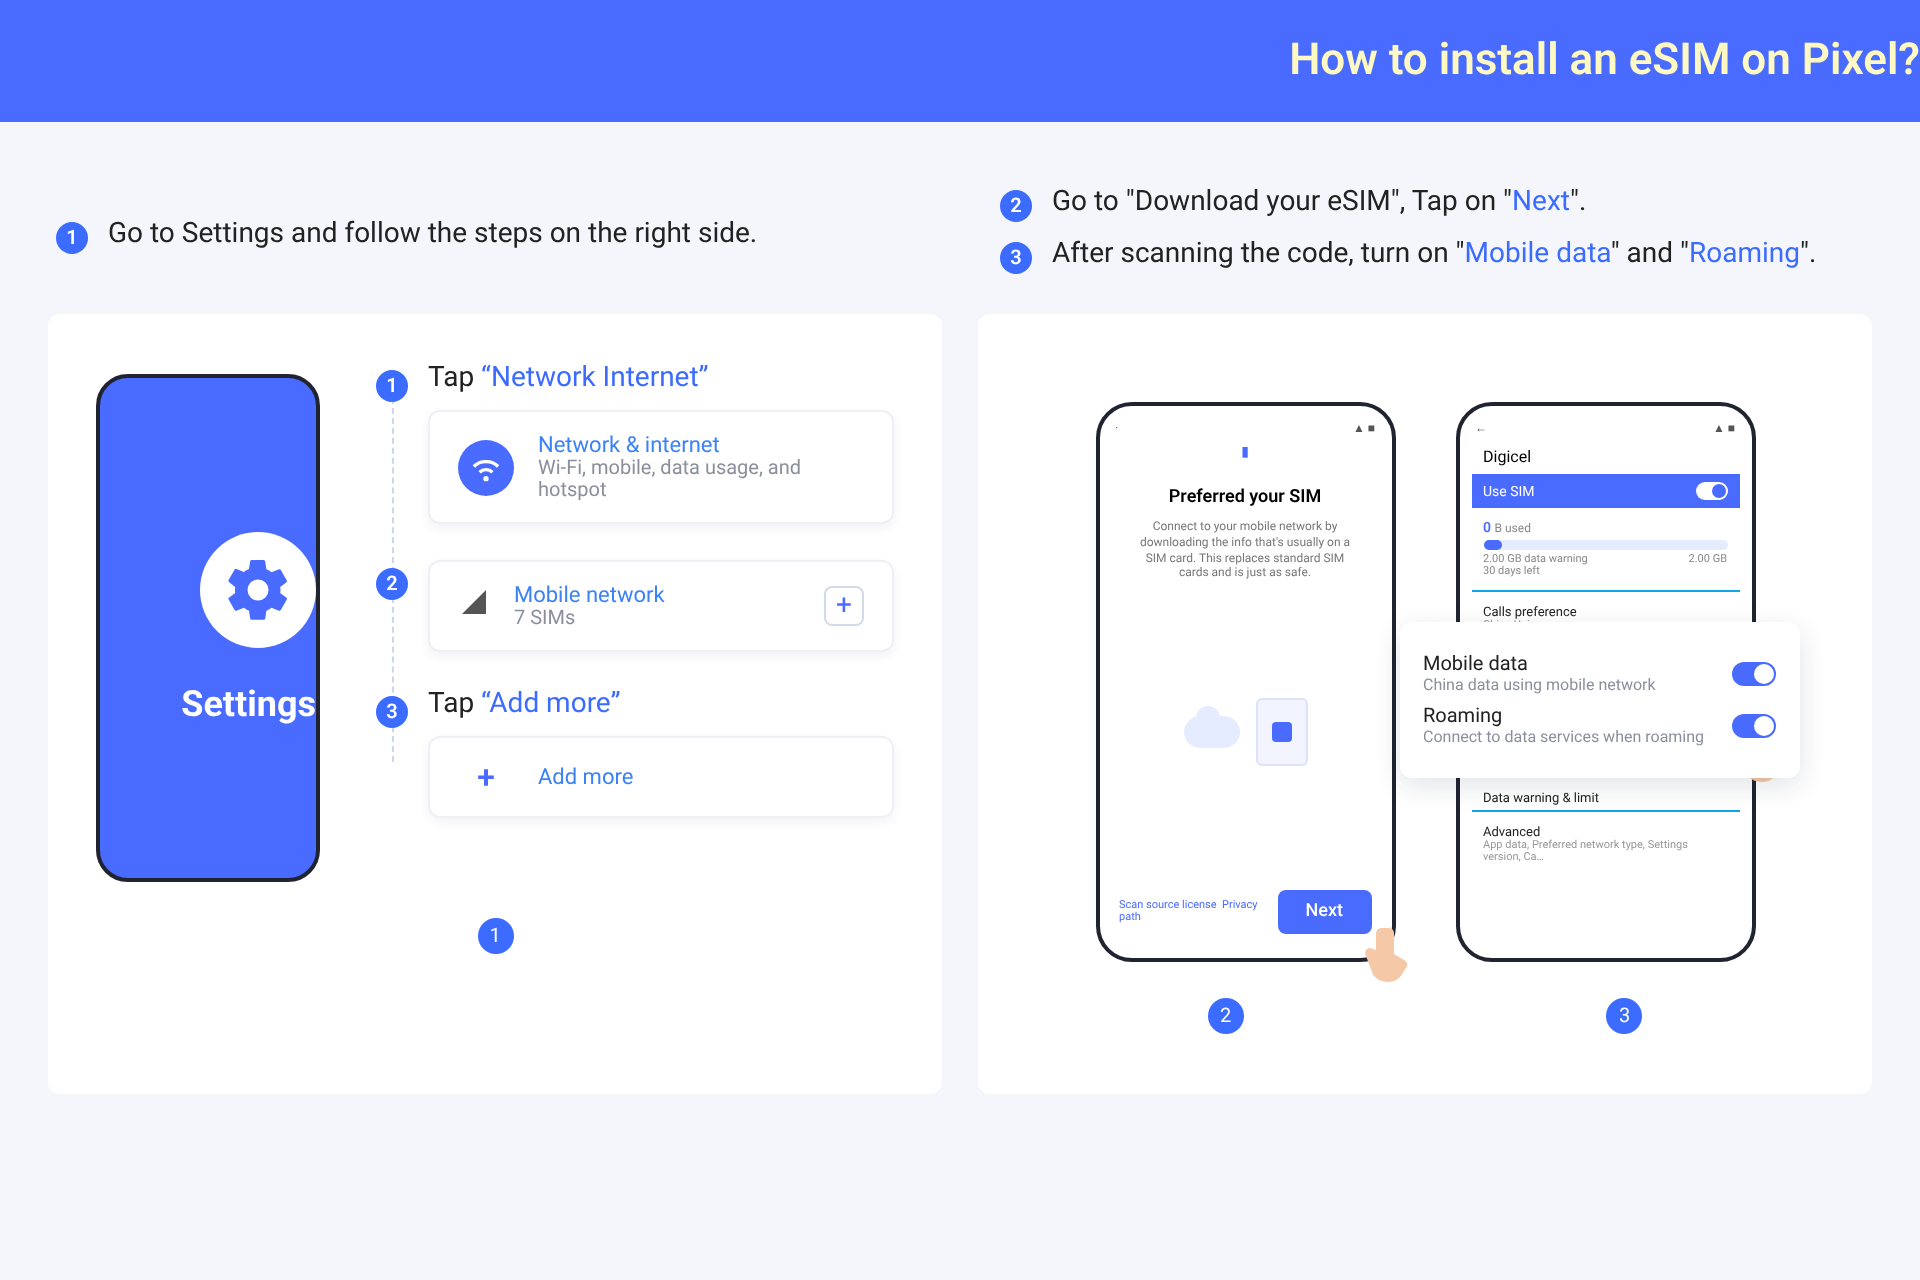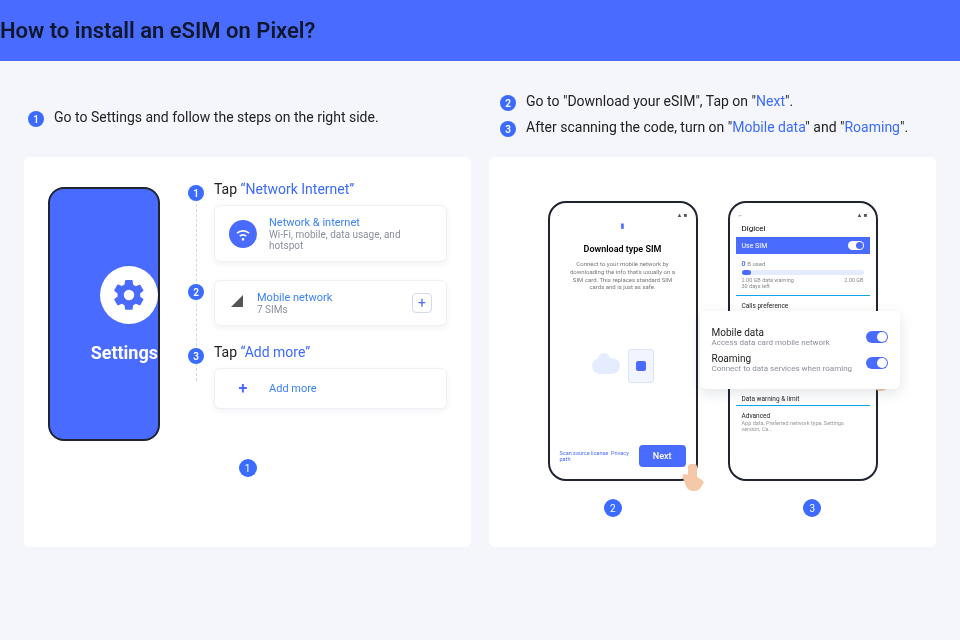--- a/index.html
+++ b/index.html
@@ -5,22 +5,22 @@
   * { box-sizing: border-box; margin: 0; padding: 0; }
   body {
     width: 960px;
     height: 640px;
     font-family: -apple-system, BlinkMacSystemFont, "Segoe UI", Roboto, Arial, sans-serif;
     background: #f5f6fb;
     overflow: hidden;
   }
   .header {
     background: #4a6bff;
-    color: #0f172a;
-    text-align: left;
+    color: #fef9c3;
+    text-align: right;
     padding: 18px 0;
     font-size: 22px;
     font-weight: 600;
   }
   .top-row {
     display: flex;
     padding: 24px 28px 12px 28px;
     gap: 40px;
   }
   .top-left, .top-right { flex: 1; }
@@ -288,21 +288,21 @@
 
   <div class="card">
     <div class="right-card-inner">
 
       <div class="mini-phone">
         <div class="status-bar">
             <span>·</span>
             <span>▲ ■</span>
           </div>
         <div style="text-align:center;color:#4a6bff;">▮</div>
-        <div class="dl-head">Download type SIM</div>
+        <div class="dl-head">Preferred your SIM</div>
         <div class="dl-text">Connect to your mobile network by downloading the info that's usually on a SIM card. This replaces standard SIM cards and is just as safe.</div>
         <div class="dl-art">
           <div class="cloud"></div>
           <div class="sim-card">
               <div class="lock-dot"></div>
             </div>
         </div>
         <div class="dl-footer">
           <span class="footer-links">Scan source license&nbsp;&nbsp;Privacy path</span>
           <span class="next-btn">Next</span>
@@ -344,21 +344,21 @@
         </div>
         <div class="pref-row">
           <div class="t">Advanced</div>
           <div class="s">App data, Preferred network type, Settings version, Ca…</div>
         </div>
 
         <div class="fly-card">
           <div class="fly-row">
             <div>
               <div class="ft">Mobile data</div>
-              <div class="fs">Access data card mobile network</div>
+              <div class="fs">China data using mobile network</div>
             </div>
             <div class="fly-toggle"></div>
           </div>
           <div class="fly-row">
             <div>
               <div class="ft">Roaming</div>
               <div class="fs">Connect to data services when roaming</div>
             </div>
             <div class="fly-toggle"></div>
           </div>

